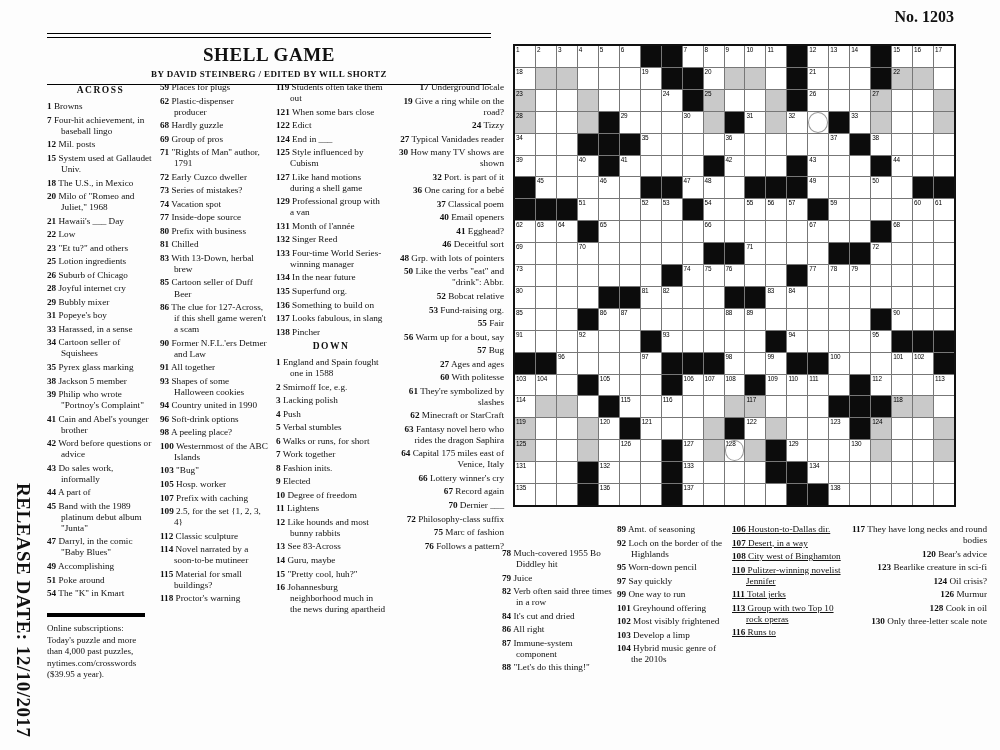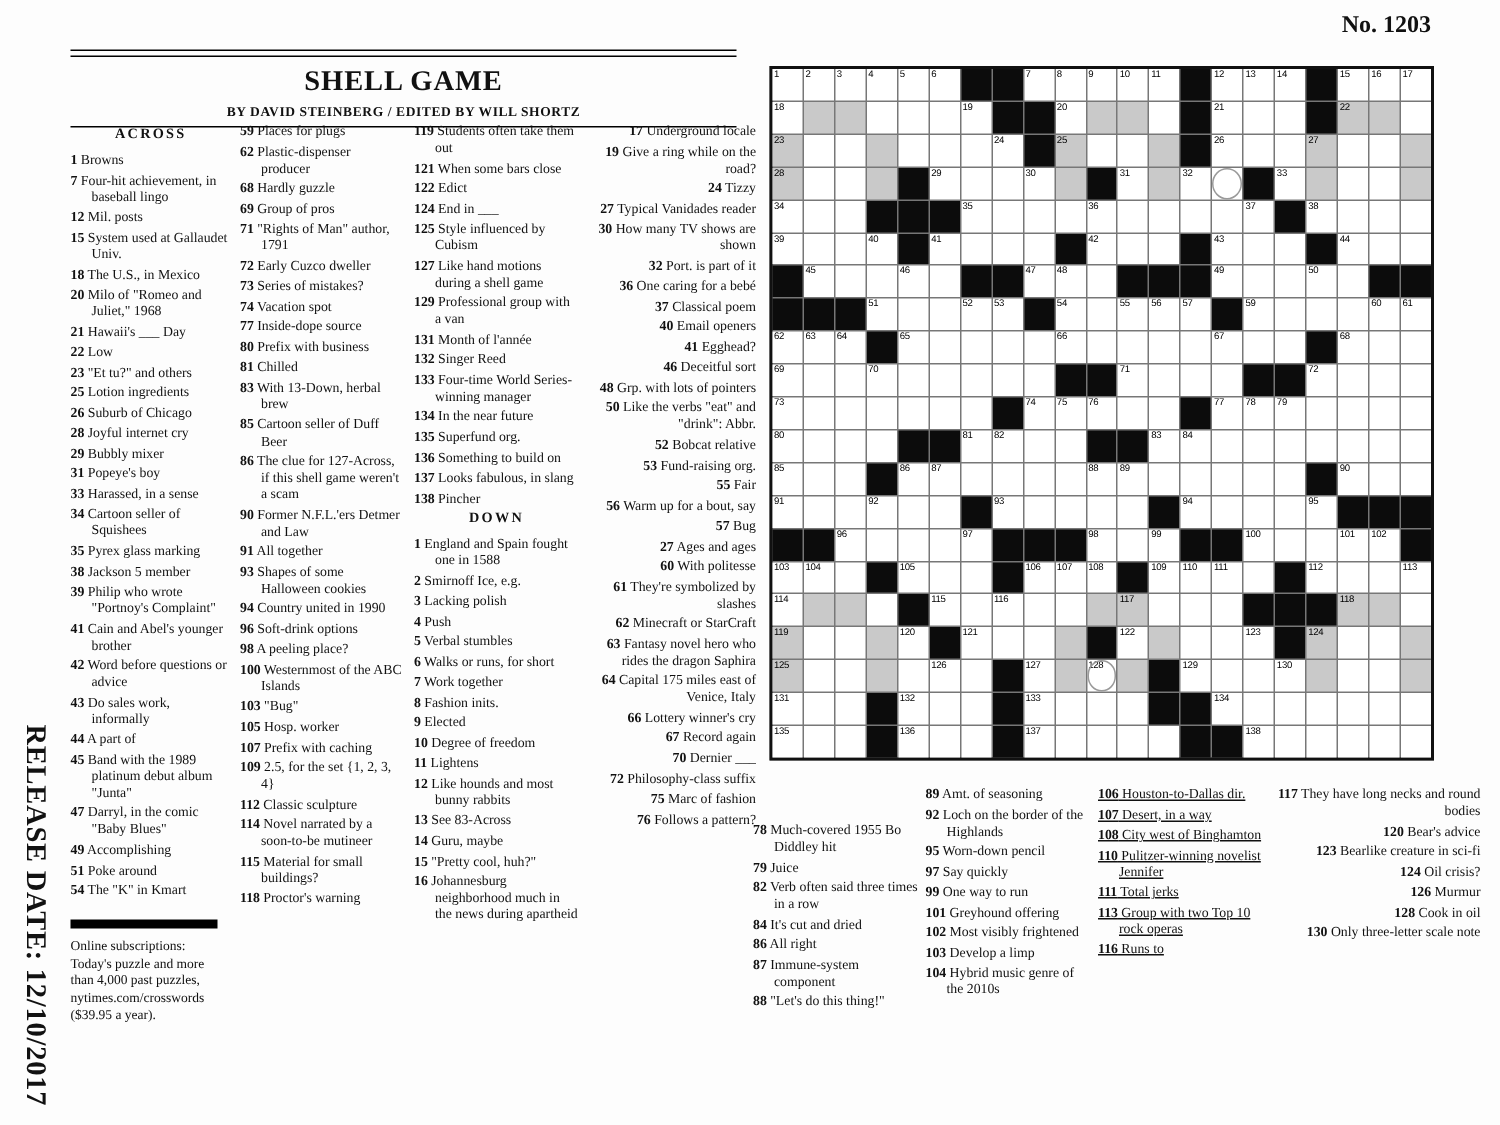--- a/index.html
+++ b/index.html
@@ -19,21 +19,21 @@
   .hdrblock{position:absolute;left:47px;top:33px;width:444px;}
   .dblrule{height:3px;border-top:1.5px solid #000;border-bottom:1px solid #000;}
   .ptitle{text-align:center;font-weight:bold;font-size:19px;letter-spacing:.6px;margin-top:6px;}
   .byline{text-align:center;font-weight:bold;font-size:9px;letter-spacing:.4px;margin-top:3px;}
   .botrule{border-top:1.5px solid #000;margin-top:5px;}
   
   .cluecol{position:absolute;font-size:9.2px;line-height:1.2;}
   .colhead{text-align:center;font-weight:bold;font-size:9.5px;letter-spacing:1.5px;margin:3px 0 5px 0;}
   .clue{padding-left:14px;text-indent:-14px;margin-bottom:2.5px;}
   .clue b{font-weight:bold;}
-  .notewrap{margin-top:14px;border-top:6px solid #000000;padding-top:6px;font-size:9px;line-height:1.28;width:92%;}
+  .notewrap{margin-top:14px;border-top:4px solid #000000;padding-top:6px;font-size:9px;line-height:1.28;width:92%;}
   
   .grid{
     position:absolute;left:513px;top:44px;width:443px;height:463px;
     display:grid;grid-template-columns:repeat(21,1fr);grid-template-rows:repeat(21,1fr);
     gap:1px;background:#777;border:2px solid #111;box-sizing:border-box;
   }
   .cell{position:relative;background:#fff;}
   .cell.blk{background:#0c0c0c;}
   .cell.gry{background:#c9c9c9;}
   .cell .num{

